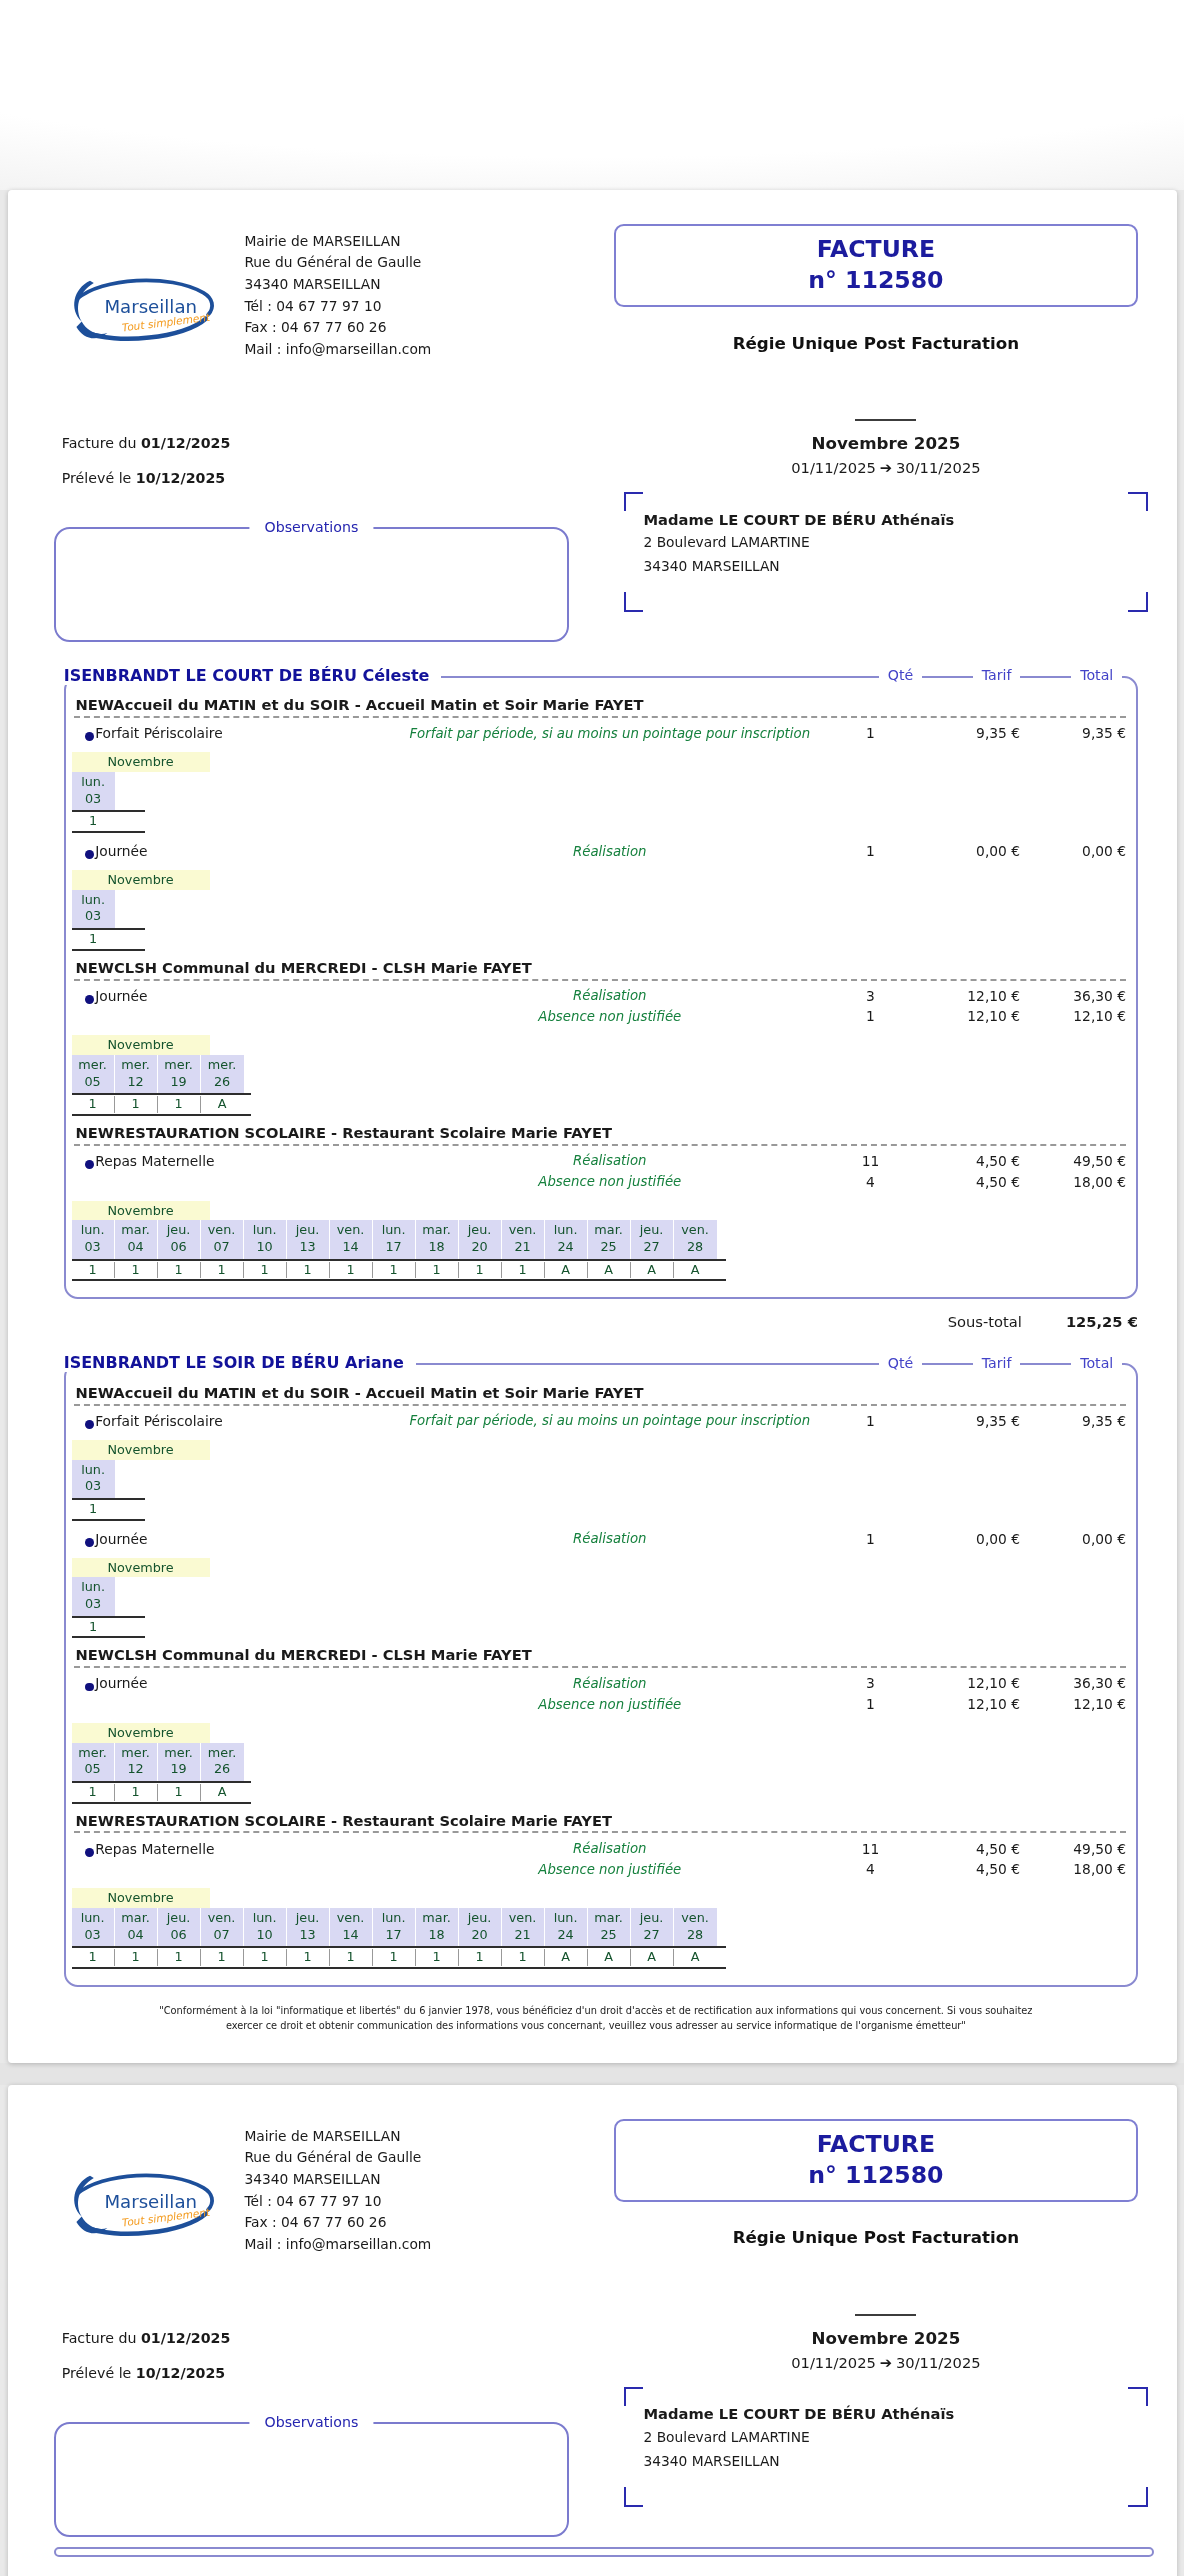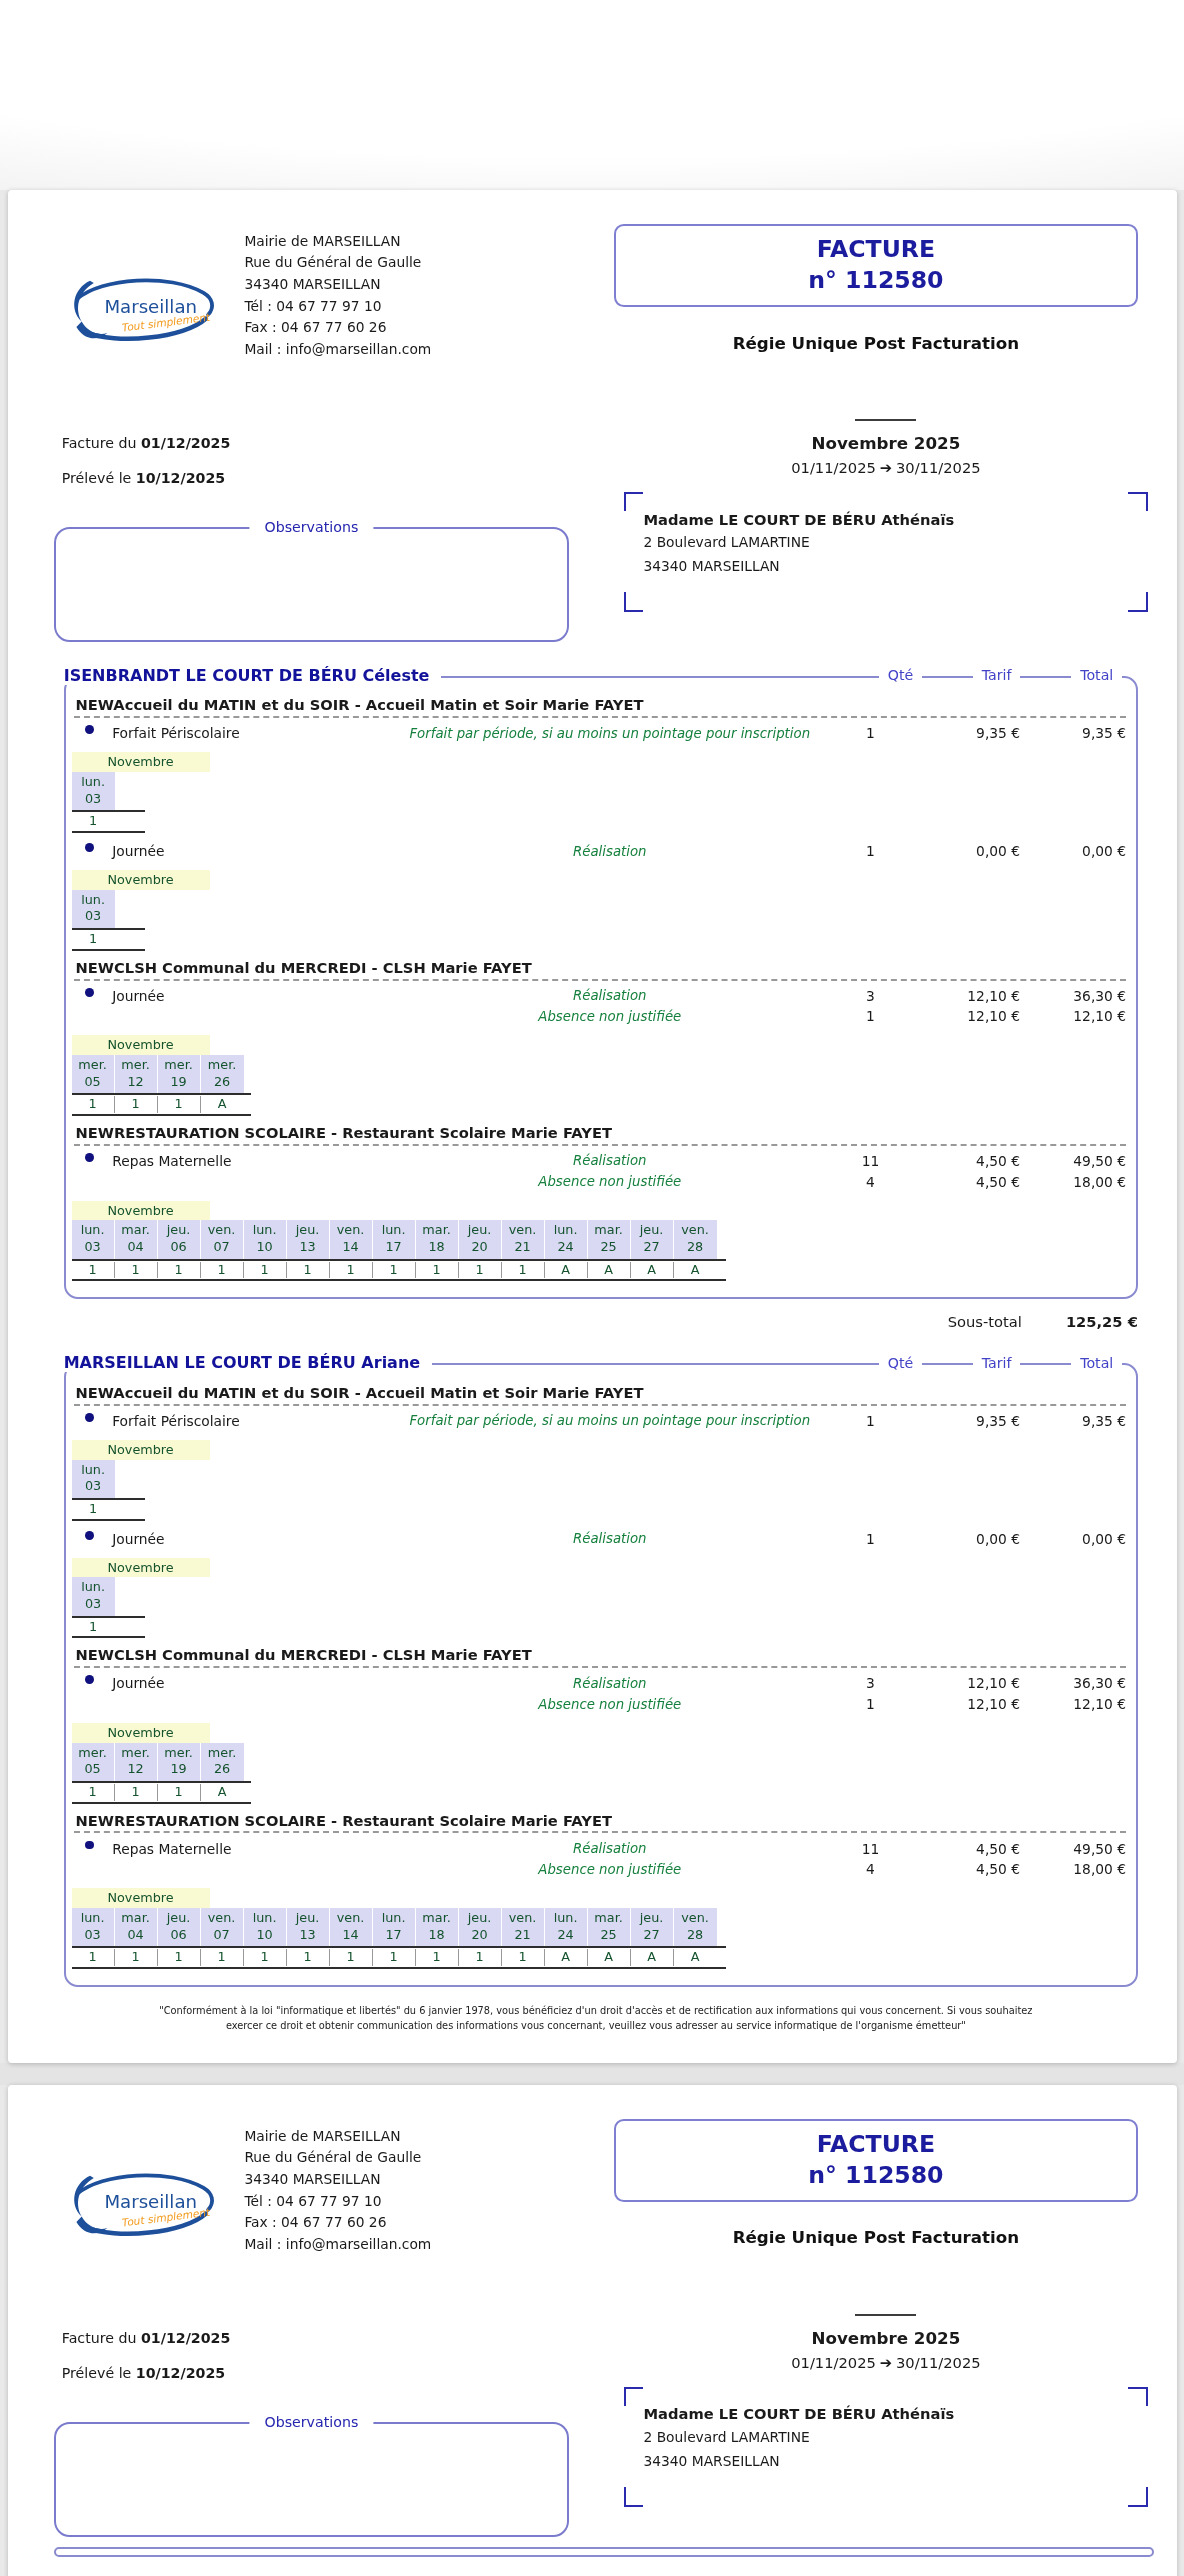--- a/index.html
+++ b/index.html
@@ -46,21 +46,21 @@
   .section-block { margin-left:9.8px; }
   .sec-title { margin-top:23.6px; height:21.6px; }
   .sec-title-text { position:relative; z-index:3; background:#fff; padding-right:11.8px; color:#12129a; font-weight:bold; font-size:16px; }
   .sec-box { position:relative; margin-top:-11.8px; border:2px solid #8a8ad0; border-radius:13.8px; padding:15.7px 7.9px 7.9px 5.9px; }
   .col-heads { position:absolute; top:-0.72em; right:13.8px; display:flex; gap:51px; font-size:14.2px; color:#4343c8; }
   .col-head { background:#fff; padding:0 8.8px; }
 
   .grp-title { font-weight:bold; font-size:14.7px; margin:2.9px 0 0 3.9px; }
   .dotted { border-top:2px dashed #999; margin:2.9px 2px 4.9px 2px; }
   .item-row { display:flex; align-items:center; height:20.6px; font-size:13.8px; }
-  .cell-name { width:324px; flex:none; display:flex; align-items:flex-start; gap:18px; padding-left:13.8px; }
+  .cell-name { width:324px; flex:none; display:flex; align-items:flex-end; gap:1px; padding-left:13.8px; }
   .bullet { width:8.8px; height:8.8px; border-radius:50%; background:#10107e; flex:none; }
   .cell-desc { flex:1; text-align:center; font-style:italic; color:#15803d; font-size:13.3px; }
   .cell-qty { width:93px; flex:none; text-align:center; }
   .cell-tarif { width:103px; flex:none; text-align:right; }
   .cell-total { width:108px; flex:none; text-align:right; padding-right:2px; }
 
   .cal { margin:8.8px 0 7.9px 0; font-size:12.8px; color:#14532d; }
   .cal-month { width:138px; height:19.6px; line-height:19.6px; background:#fafad2; text-align:center; }
   .cal-days { display:flex; }
   .cal-day { width:43px; flex:none; background:#d9d9f3; text-align:center; padding:2px 0 2.9px; border-right:1px solid #fff; }
@@ -349,21 +349,21 @@
               </div>
               <div class="cal-rule" style="width: 654px;"></div>
             </div>
           </div>
           <div class="subtotal-row">
             <span class="st-label">Sous-total</span>
             <span class="st-value">125,25 €</span>
           </div>
         </div>
         <div class="section-block">
-          <div class="sec-title"><span class="sec-title-text">MARSEILLAN LE COURT DE BÉRU Ariane</span></div>
+          <div class="sec-title"><span class="sec-title-text">ISENBRANDT LE SOIR DE BÉRU Ariane</span></div>
           <div class="sec-box">
             <div class="col-heads">
               <span class="col-head">Qté</span>
               <span class="col-head">Tarif</span>
               <span class="col-head">Total</span>
             </div>
             <div class="grp-title">NEWAccueil du MATIN et du SOIR - Accueil Matin et Soir Marie FAYET</div>
             <div class="dotted"></div>
             <div class="item-row">
               <div class="cell-name">

